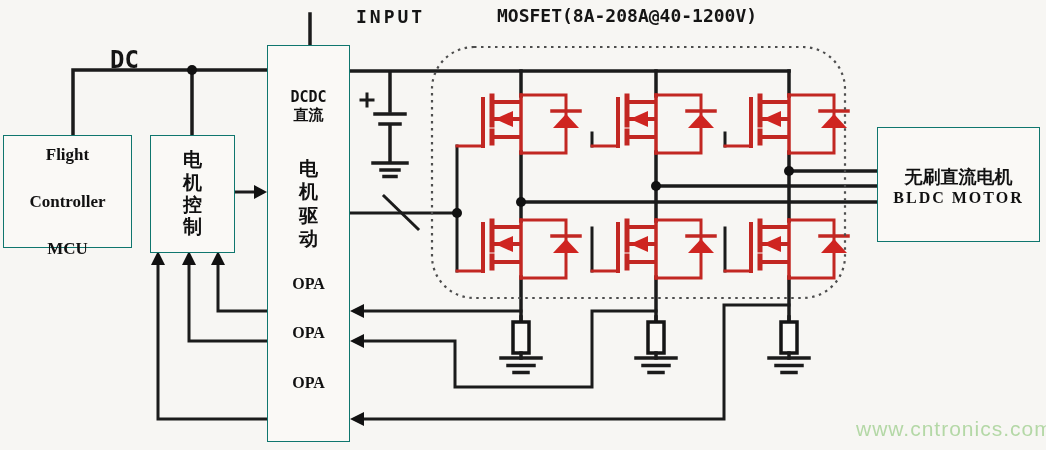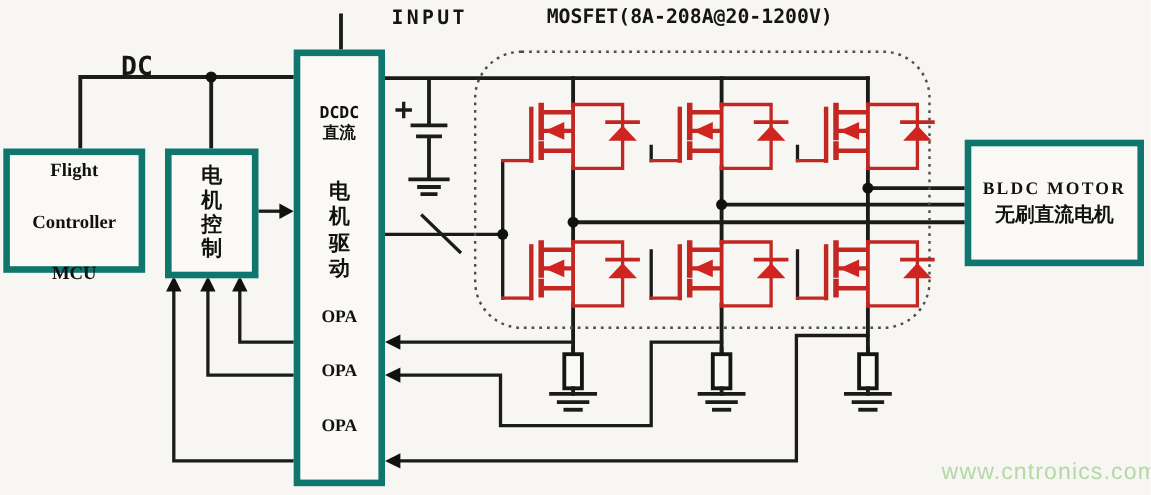--- a/index.html
+++ b/index.html
@@ -9,21 +9,21 @@
     font-family:"Liberation Sans", sans-serif;
   }
   svg{position:absolute;left:0;top:0;}
   .wire{stroke:#1b1b1b;stroke-width:3.5;fill:none;stroke-linecap:square;}
   .wire-thin{stroke:#1b1b1b;stroke-width:3;fill:none;stroke-linecap:square;}
   .redln{stroke:#c22722;fill:none;stroke-linecap:square;}
   .redfill{fill:#cf2420;stroke:none;}
   .blkfill{fill:#111;stroke:none;}
   .dashbox{fill:none;stroke:#4d4d4d;stroke-width:2.2;stroke-dasharray:2.5 4.5;}
   .box{
-    position:absolute;border:6px solid #0f766e;background:#faf9f6;
+    position:absolute;border:1px solid #0f766e;background:#faf9f6;
     box-sizing:border-box;display:flex;flex-direction:column;
     align-items:center;justify-content:center;color:#111;
   }
   .mcu-line{font-family:"Liberation Serif", serif;font-weight:bold;font-size:17px;line-height:1.6;margin-top:20px;}
   .vchar{font-weight:bold;font-size:19px;line-height:1.18;font-family:"Liberation Serif", serif;}
   .drv-abs{position:absolute;left:0;width:100%;text-align:center;font-weight:bold;color:#111;}
   .lbl{position:absolute;color:#151515;font-weight:bold;font-family:"DejaVu Sans Mono", monospace;white-space:nowrap;text-align:right;}
   .watermark{
     position:absolute;font-family:"Liberation Sans", sans-serif;
     font-weight:normal;font-size:21px;letter-spacing:1px;
@@ -164,22 +164,22 @@
     <span class="drv-abs" style="top:110px;font-size:19px;">电</span>
     <span class="drv-abs" style="top:133px;font-size:19px;">机</span>
     <span class="drv-abs" style="top:157px;font-size:19px;">驱</span>
     <span class="drv-abs" style="top:180px;font-size:19px;">动</span>
     <span class="drv-abs" style="top:229px;font-size:16px;font-family:'Liberation Serif',serif;">OPA</span>
     <span class="drv-abs" style="top:278px;font-size:16px;font-family:'Liberation Serif',serif;">OPA</span>
     <span class="drv-abs" style="top:328px;font-size:16px;font-family:'Liberation Serif',serif;">OPA</span>
   </div>
 
   <div class="box" style="left:877px;top:127px;width:163px;height:115px;">
+    <span style="font-weight:bold;font-size:18px;margin-top:2px;">无刷直流电机</span>
     <span style="font-family:'Liberation Serif',serif;font-weight:bold;font-size:16px;letter-spacing:2px;">BLDC MOTOR</span>
-    <span style="font-weight:bold;font-size:18px;margin-top:2px;">无刷直流电机</span>
   </div>
 
   <div class="lbl" style="left:110px;top:46px;font-size:24px;">DC</div>
   <div class="lbl" style="left:356px;top:6px;font-size:18px;letter-spacing:3px;">INPUT</div>
-  <div class="lbl" style="left:497px;top:5px;font-size:18px;">MOSFET(8A-208A@20-1200V)</div>
+  <div class="lbl" style="left:497px;top:5px;font-size:18px;">MOSFET(8A-208A@40-1200V)</div>
   <div class="watermark" style="left:856px;top:417px;color:#b4d8a6;">www.cntronics.com</div>
 
 </div>
 
 </body></html>

